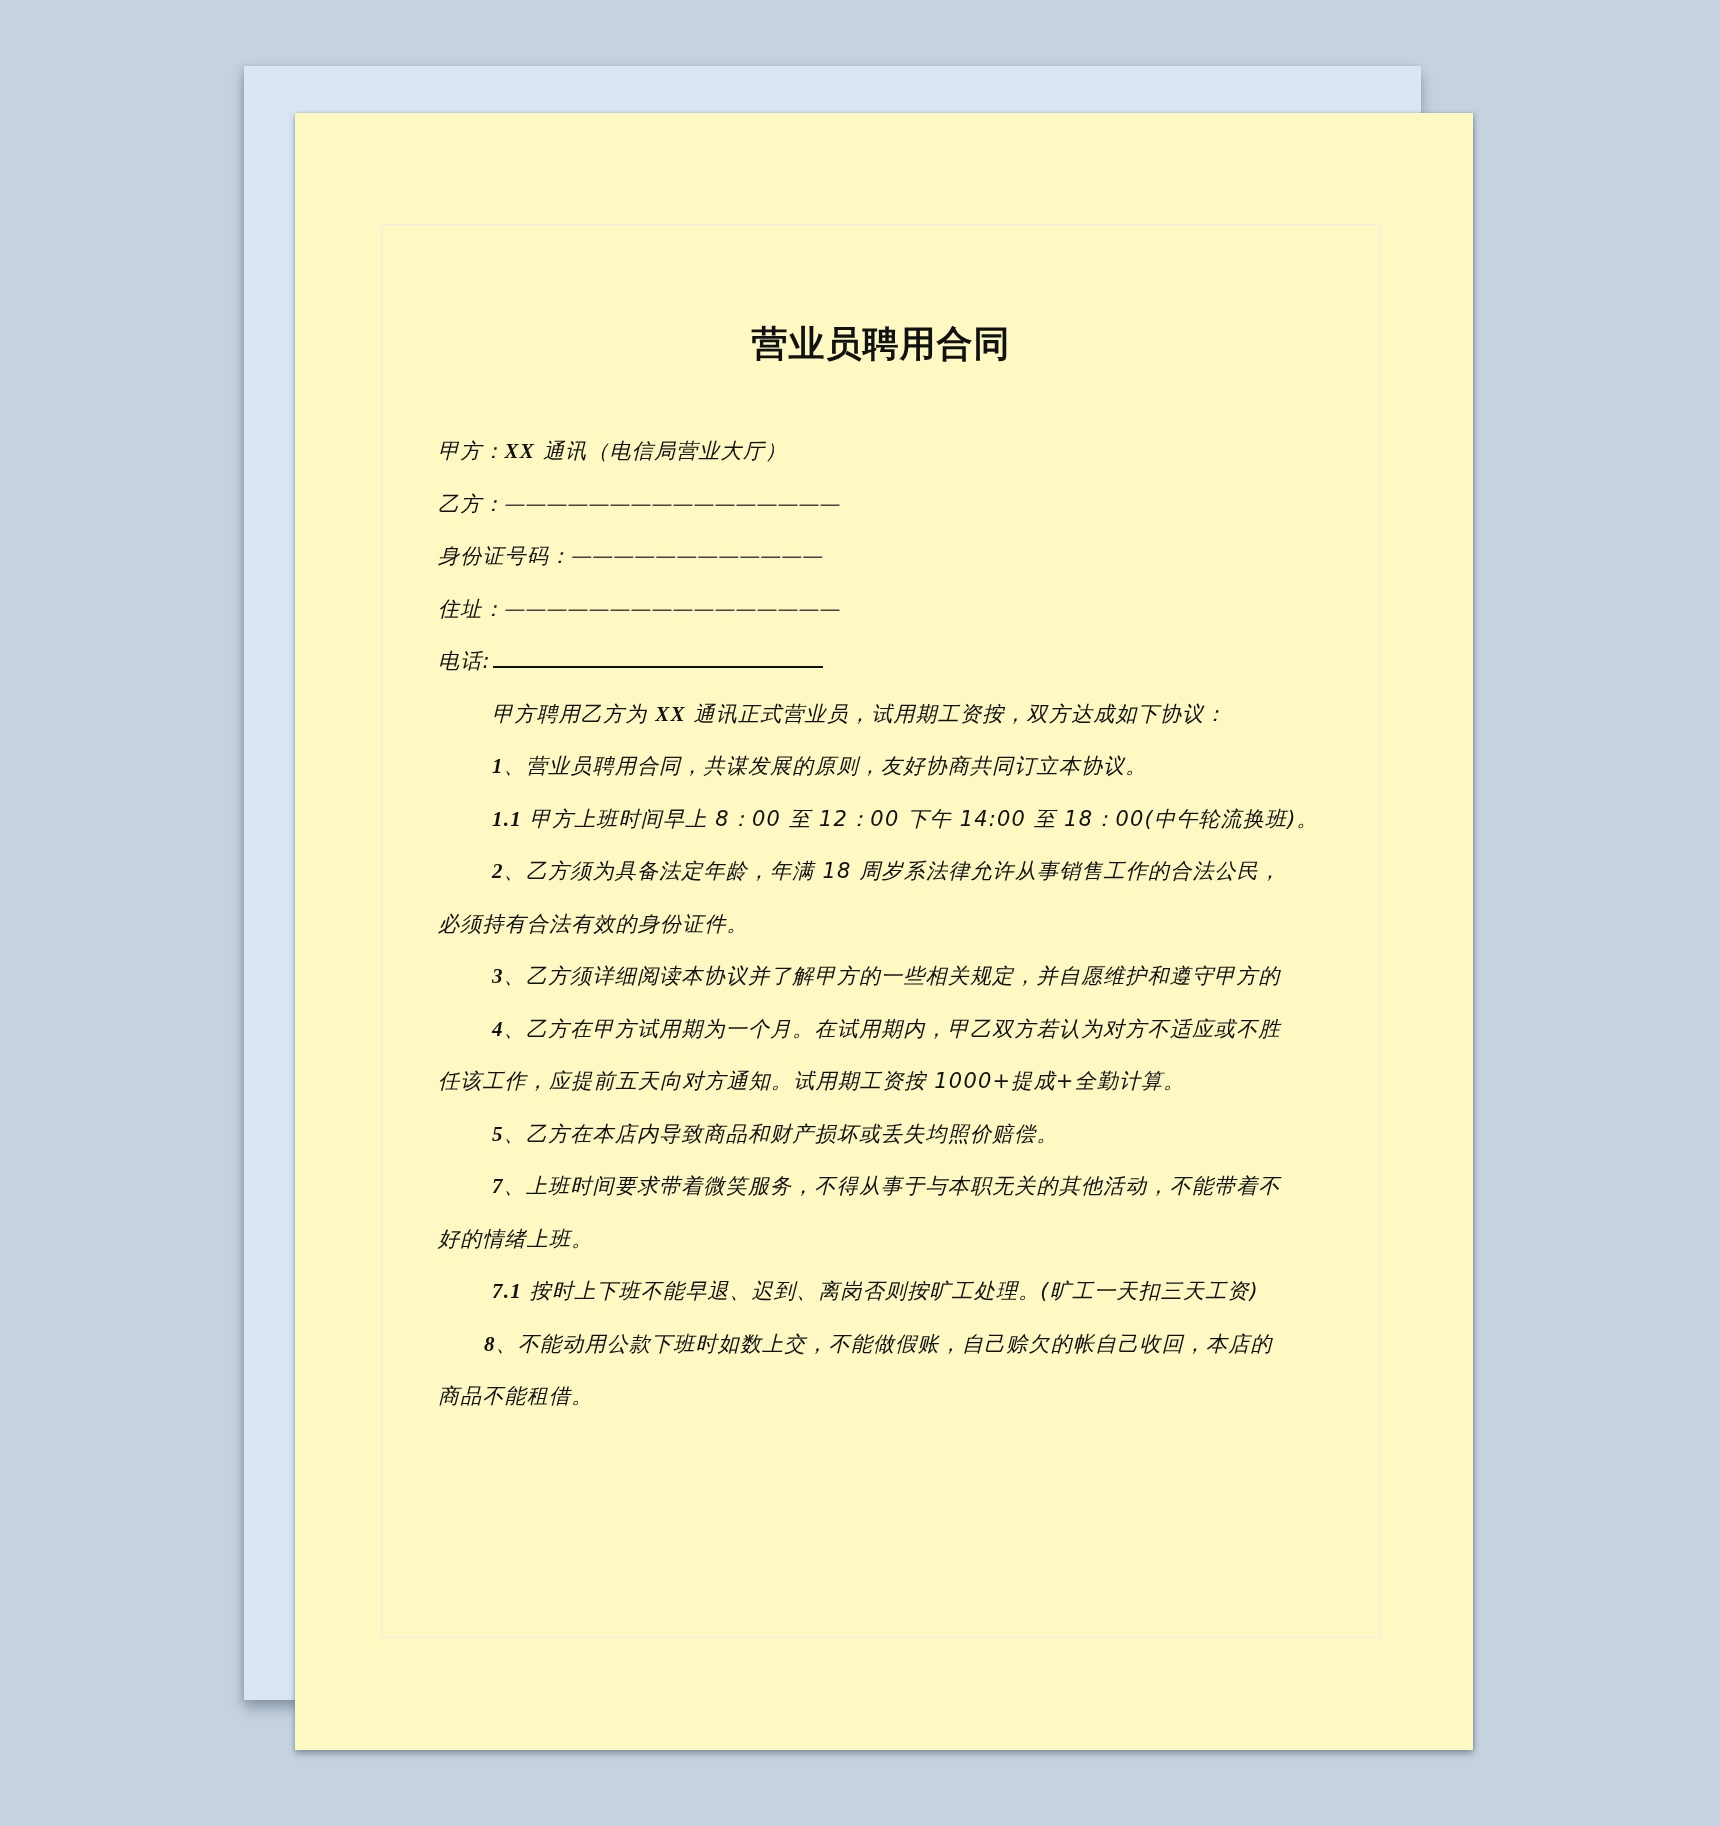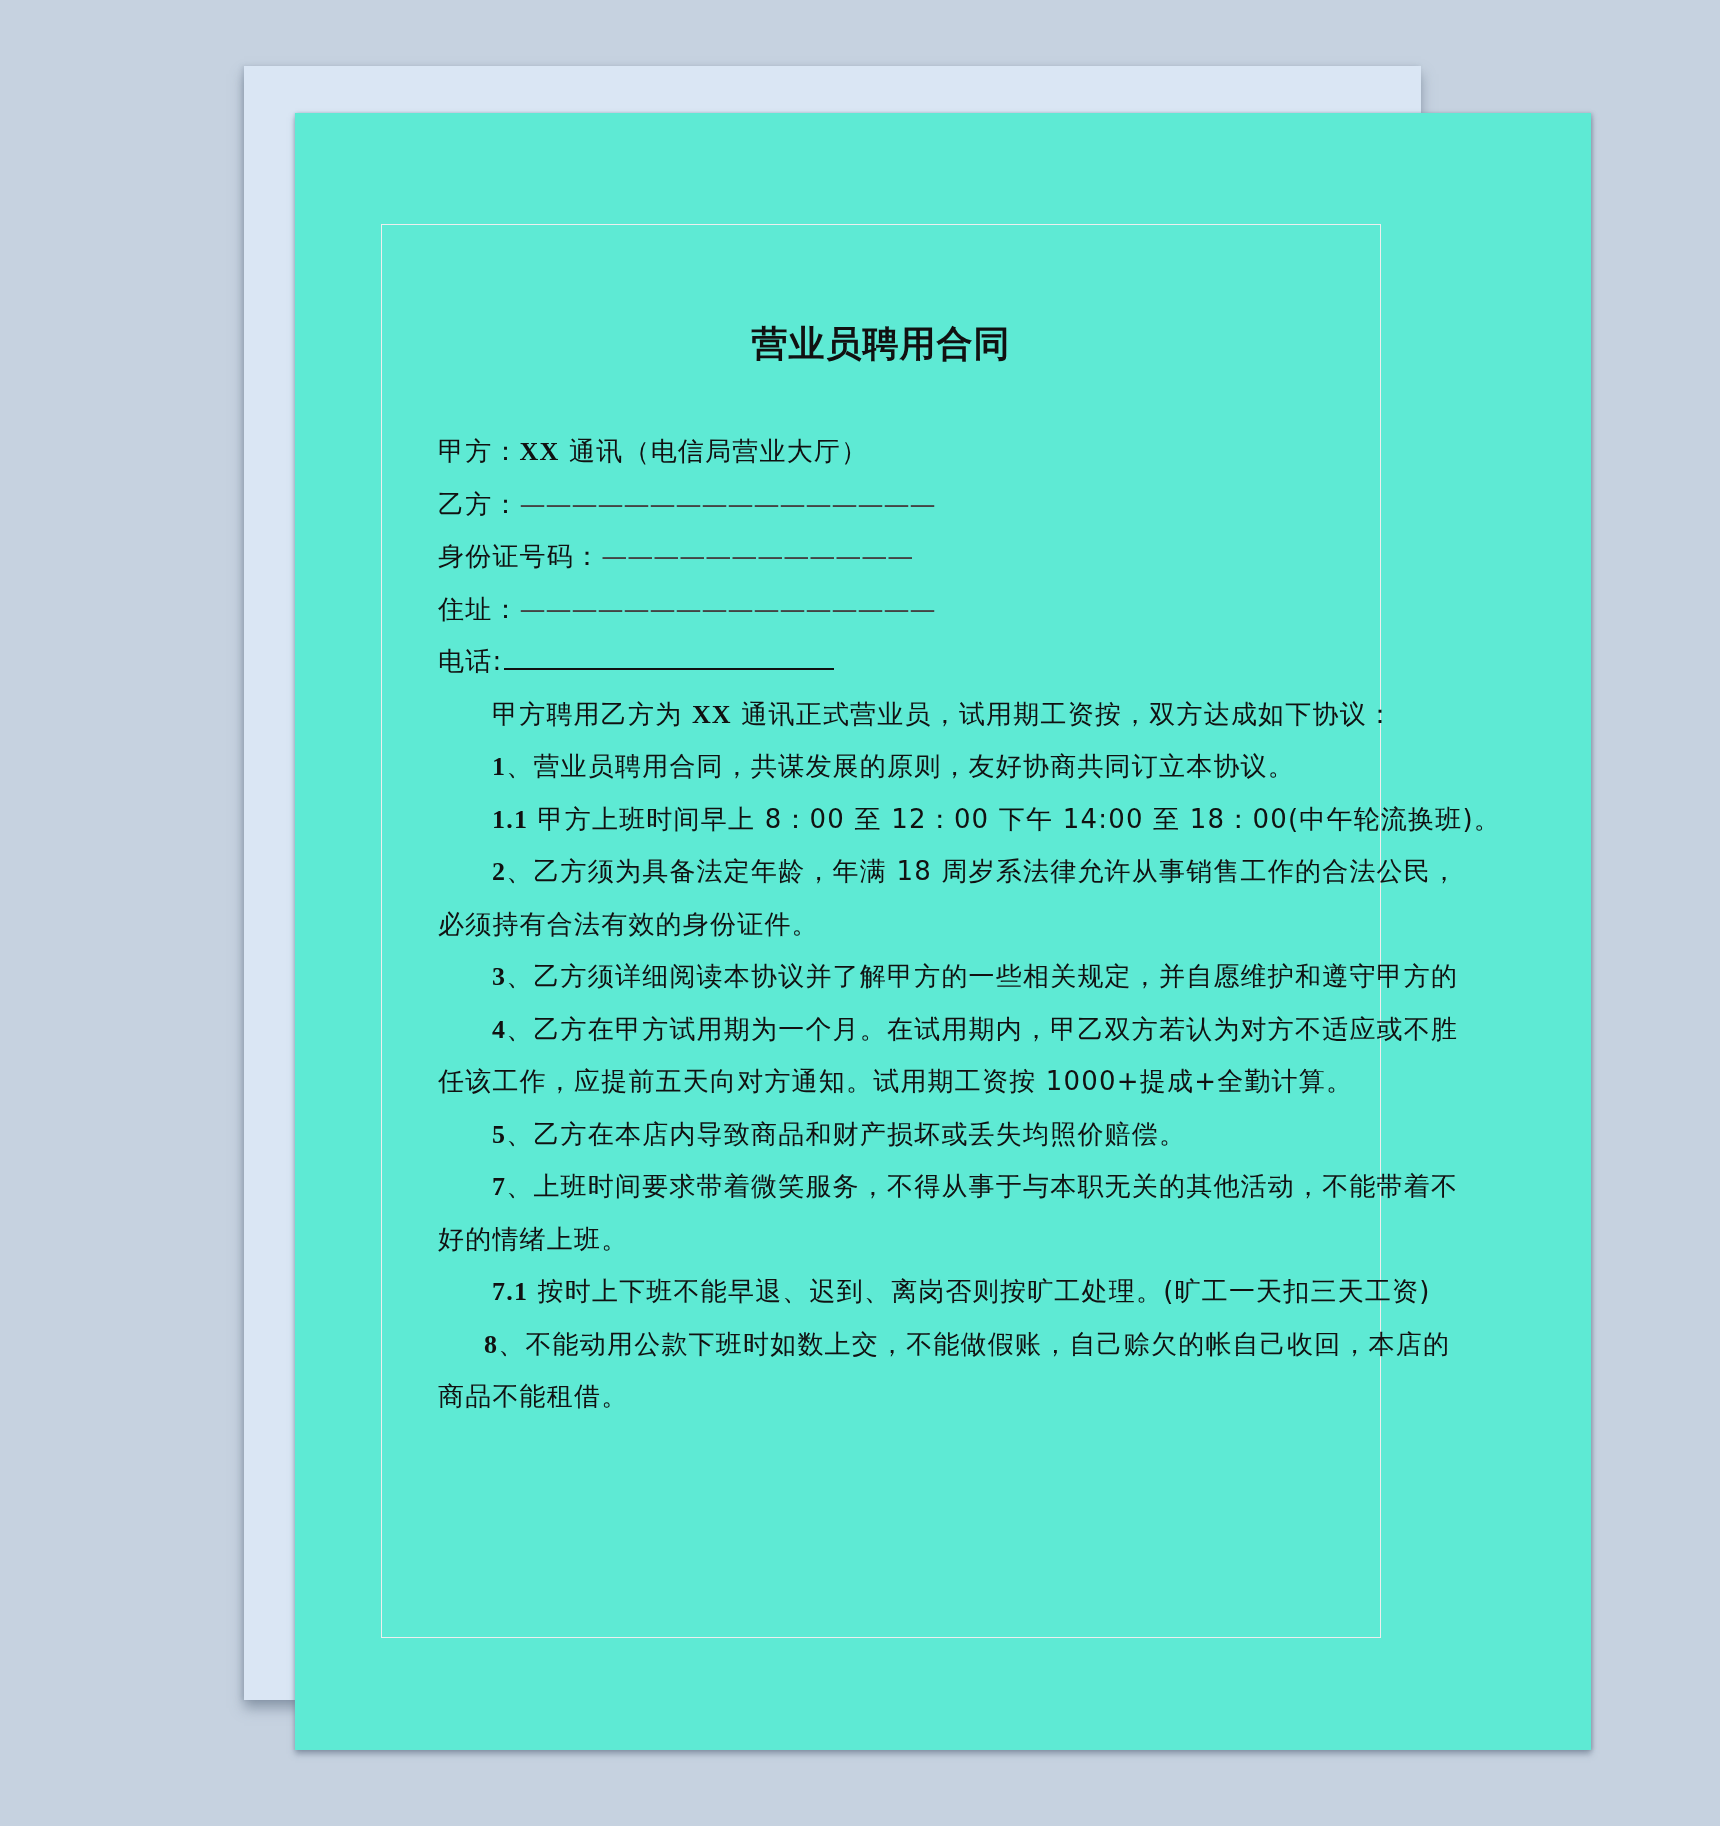--- a/index.html
+++ b/index.html
@@ -21,23 +21,23 @@
     top: 66px;
     width: 1177px;
     height: 1634px;
     background: #dae6f4;
     box-shadow: 0 8px 12px rgba(90, 105, 125, 0.55), -2px 0 4px rgba(120,135,155,0.25);
   }
   .front-page {
     position: absolute;
     left: 295px;
     top: 113px;
-    width: 1296px;
+    width: 1178px;
     height: 1637px;
-    background: #5eead4;
+    background: #fef9c3;
     box-shadow: 0 4px 6px rgba(90, 105, 125, 0.55), 2px 0 3px rgba(120,135,155,0.35), -1px 0 2px rgba(160,175,195,0.3);
   }
   .content-frame {
     position: absolute;
     left: 86px;
     top: 111px;
     width: 1000px;
     height: 1414px;
     border: 1px solid #eeeeee;
     box-sizing: border-box;
@@ -55,24 +55,25 @@
   }
   .lines {
     position: absolute;
     left: 56px;
     top: 200px;
     width: 900px;
   }
   .line {
     height: 52.5px;
     line-height: 52.5px;
-    font-size: 26px;
+    font-size: 21px;
     white-space: nowrap;
     font-family: "DejaVu Sans", "Liberation Sans", sans-serif;
     letter-spacing: 1.2px;
+    font-style: italic;
   }
   .line.indent { padding-left: 54px; }
   .line.indent-sm { padding-left: 46px; }
   .b { font-weight: bold; font-family: "Liberation Serif", "DejaVu Serif", serif; }
   .dash-line {
     letter-spacing: 0;
     color: #444;
   }
   .underline-field {
     display: inline-block;

